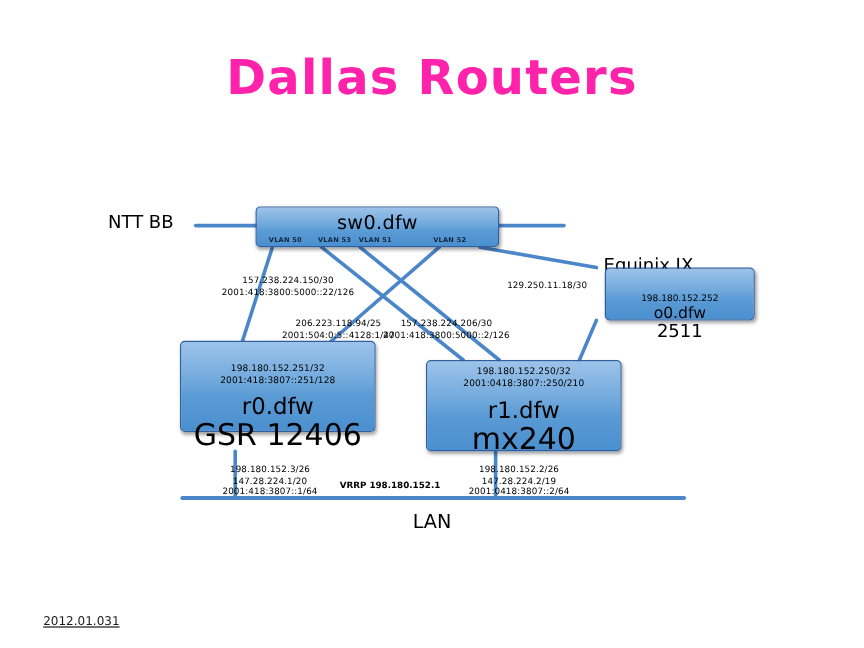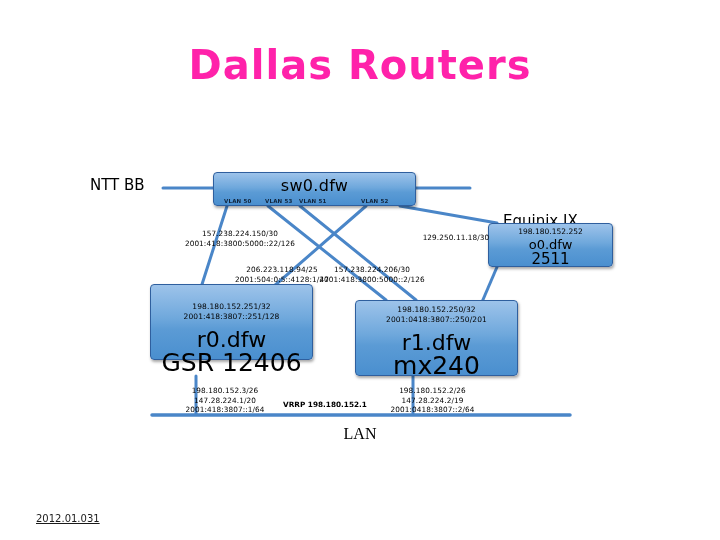--- a/index.html
+++ b/index.html
@@ -78,25 +78,25 @@
     letter-spacing: 0.2px;
     color: #10243c;
     white-space: nowrap;
   }
   .vlan50 { left: 10px; }
   .vlan53 { left: 51px; }
   .vlan51 { left: 85px; }
   .vlan52 { left: 147px; }
 
   .node-o0 {
-    left: 488px;
+    left: 504px;
     top: 223px;
     width: 125px;
     height: 44px;
-    padding-top: 3px;
+    padding-top: 20px;
   }
   .o0-ip {
     font-size: 7.5px;
     line-height: 10px;
   }
   .o0-name {
     font-size: 13px;
     line-height: 15px;
   }
   .o0-model {
@@ -117,21 +117,21 @@
     width: 163px;
     height: 76px;
     padding-top: 4px;
   }
   .r-ip {
     font-size: 7.5px;
     line-height: 10px;
     letter-spacing: 0.1px;
   }
   .r-name {
-    font-size: 22px;
+    font-size: 19px;
     line-height: 23px;
     margin-top: 6px;
   }
   .r-model {
     font-size: 25px;
     line-height: 24px;
   }
 
   
   .edge-label {
@@ -141,21 +141,20 @@
     text-align: center;
   }
   .label-ntt { left: 90px; top: 176px; }
   .label-equinix { left: 503px; top: 176px; margin-top: 36px; }
   .label-lan {
     left: 0;
     top: 425px;
     width: 720px;
     text-align: center;
     font-size: 16px;
-    font-family: Liberation Serif, serif;
   }
 
   .annot {
     position: absolute;
     font-size: 7.3px;
     line-height: 9.5px;
     text-align: center;
     white-space: nowrap;
     letter-spacing: 0.1px;
   }
@@ -241,21 +240,21 @@
 
   <div class="node node-r0">
     <div class="r-ip">198.180.152.251/32</div>
     <div class="r-ip">2001:418:3807::251/128</div>
     <div class="r-name">r0.dfw</div>
     <div class="r-model">GSR 12406</div>
   </div>
 
   <div class="node node-r1">
     <div class="r-ip">198.180.152.250/32</div>
-    <div class="r-ip">2001:0418:3807::250/201</div>
+    <div class="r-ip">2001:0418:3807::250/210</div>
     <div class="r-name">r1.dfw</div>
     <div class="r-model">mx240</div>
   </div>
 
   <div class="annot annot-ntt">
     <div>157.238.224.150/30</div>
     <div>2001:418:3800:5000::22/126</div>
   </div>
 
   <div class="annot annot-ix">

